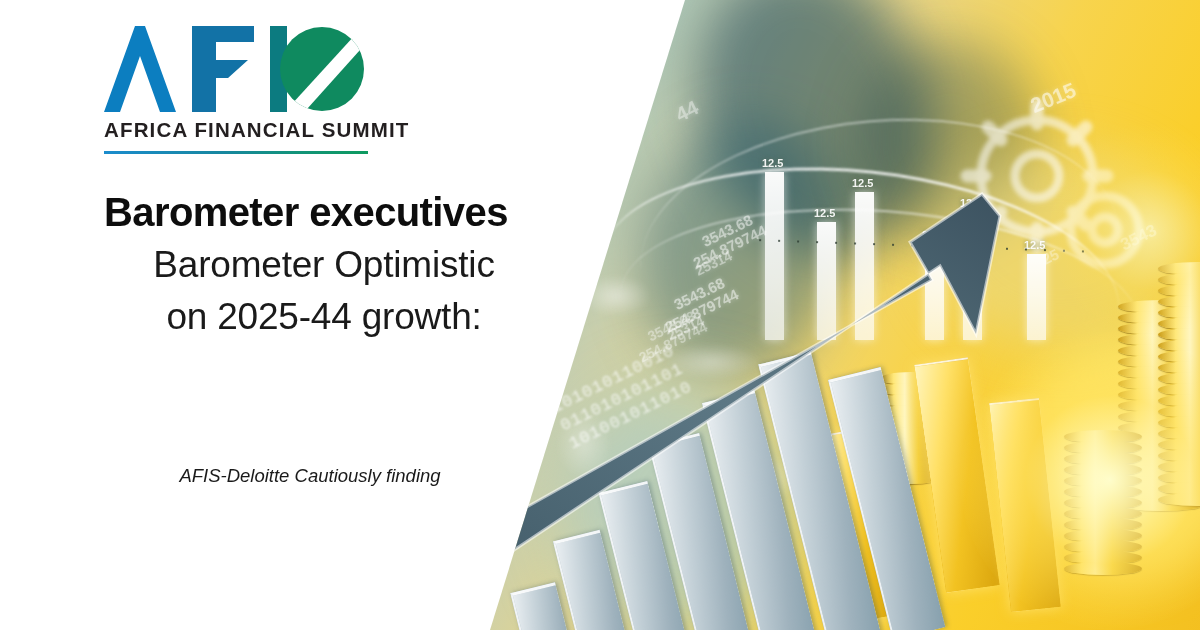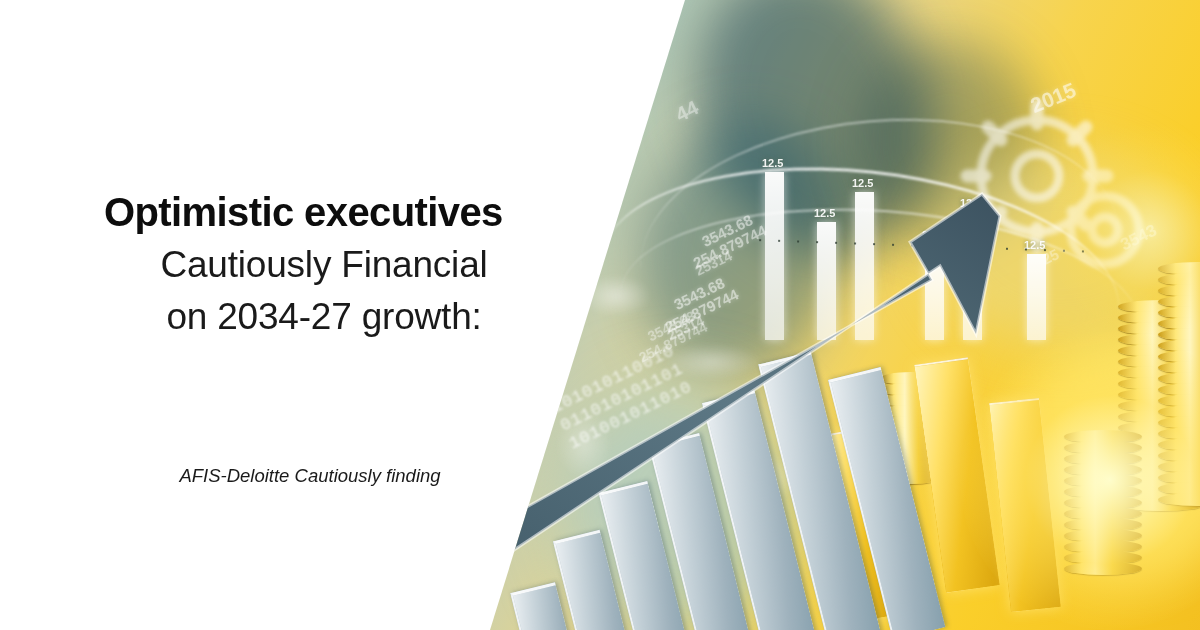--- a/index.html
+++ b/index.html
@@ -388,23 +388,48 @@
       <g>
         <polygon points="30,402 44,430 470,146 506,214 530,96 512,74 440,122 462,160" fill="url(#agrad)" stroke="rgba(255,255,255,0.55)" stroke-width="3"></polygon>
       </g>
     </svg>
 
     <div class="edge-feather"></div>
   </div>
 
   <div class="content">
 
+    <div class="logo-block">
+      <svg class="logo-mark" viewBox="0 0 260 86">
+
+        <polygon points="0,86 31,0 41,0 72,86 56,86 36,30 16,86" fill="#0c7ec0"></polygon>
+
+        <polygon points="88,0 150,0 150,16 112,16 112,34 144,34 124,52 112,52 112,86 88,86" fill="#1272a6"></polygon>
+        <polygon points="88,86 88,52 112,52 112,86" fill="#1272a6"></polygon>
+
+        <rect x="166" y="0" width="17" height="86" fill="#0c7b80"></rect>
+
+        <path d="M218,43 A43,43 0 0 1 253,0 L260,0 L260,8 A43,43 0 0 1 218,43 Z" fill="none"></path>
+        <g>
+          <clipPath id="sclip">
+            <circle cx="218" cy="43" r="42"></circle>
+          </clipPath>
+          <g clip-path="url(#sclip)">
+            <rect x="170" y="-10" width="100" height="110" fill="#0f8a5f"></rect>
+            <polygon points="166,102 272,-14 272,6 186,102" fill="#ffffff"></polygon>
+          </g>
+        </g>
+      </svg>
+
+      <div class="logo-word">AFRICA FINANCIAL SUMMIT</div>
+      <div class="logo-rule"></div>
+    </div>
 
     <div class="headline">
-      <div class="h-line1">Optimistic executives</div>
-      <div class="h-line2">Cautiously Financial</div>
-      <div class="h-line3">on 2034-27 growth:</div>
+      <div class="h-line1">Barometer executives</div>
+      <div class="h-line2">Barometer Optimistic</div>
+      <div class="h-line3">on 2025-44 growth:</div>
     </div>
 
     <div class="caption">AFIS-Deloitte Cautiously finding</div>
 
   </div>
 </div>
 
 </body></html>

